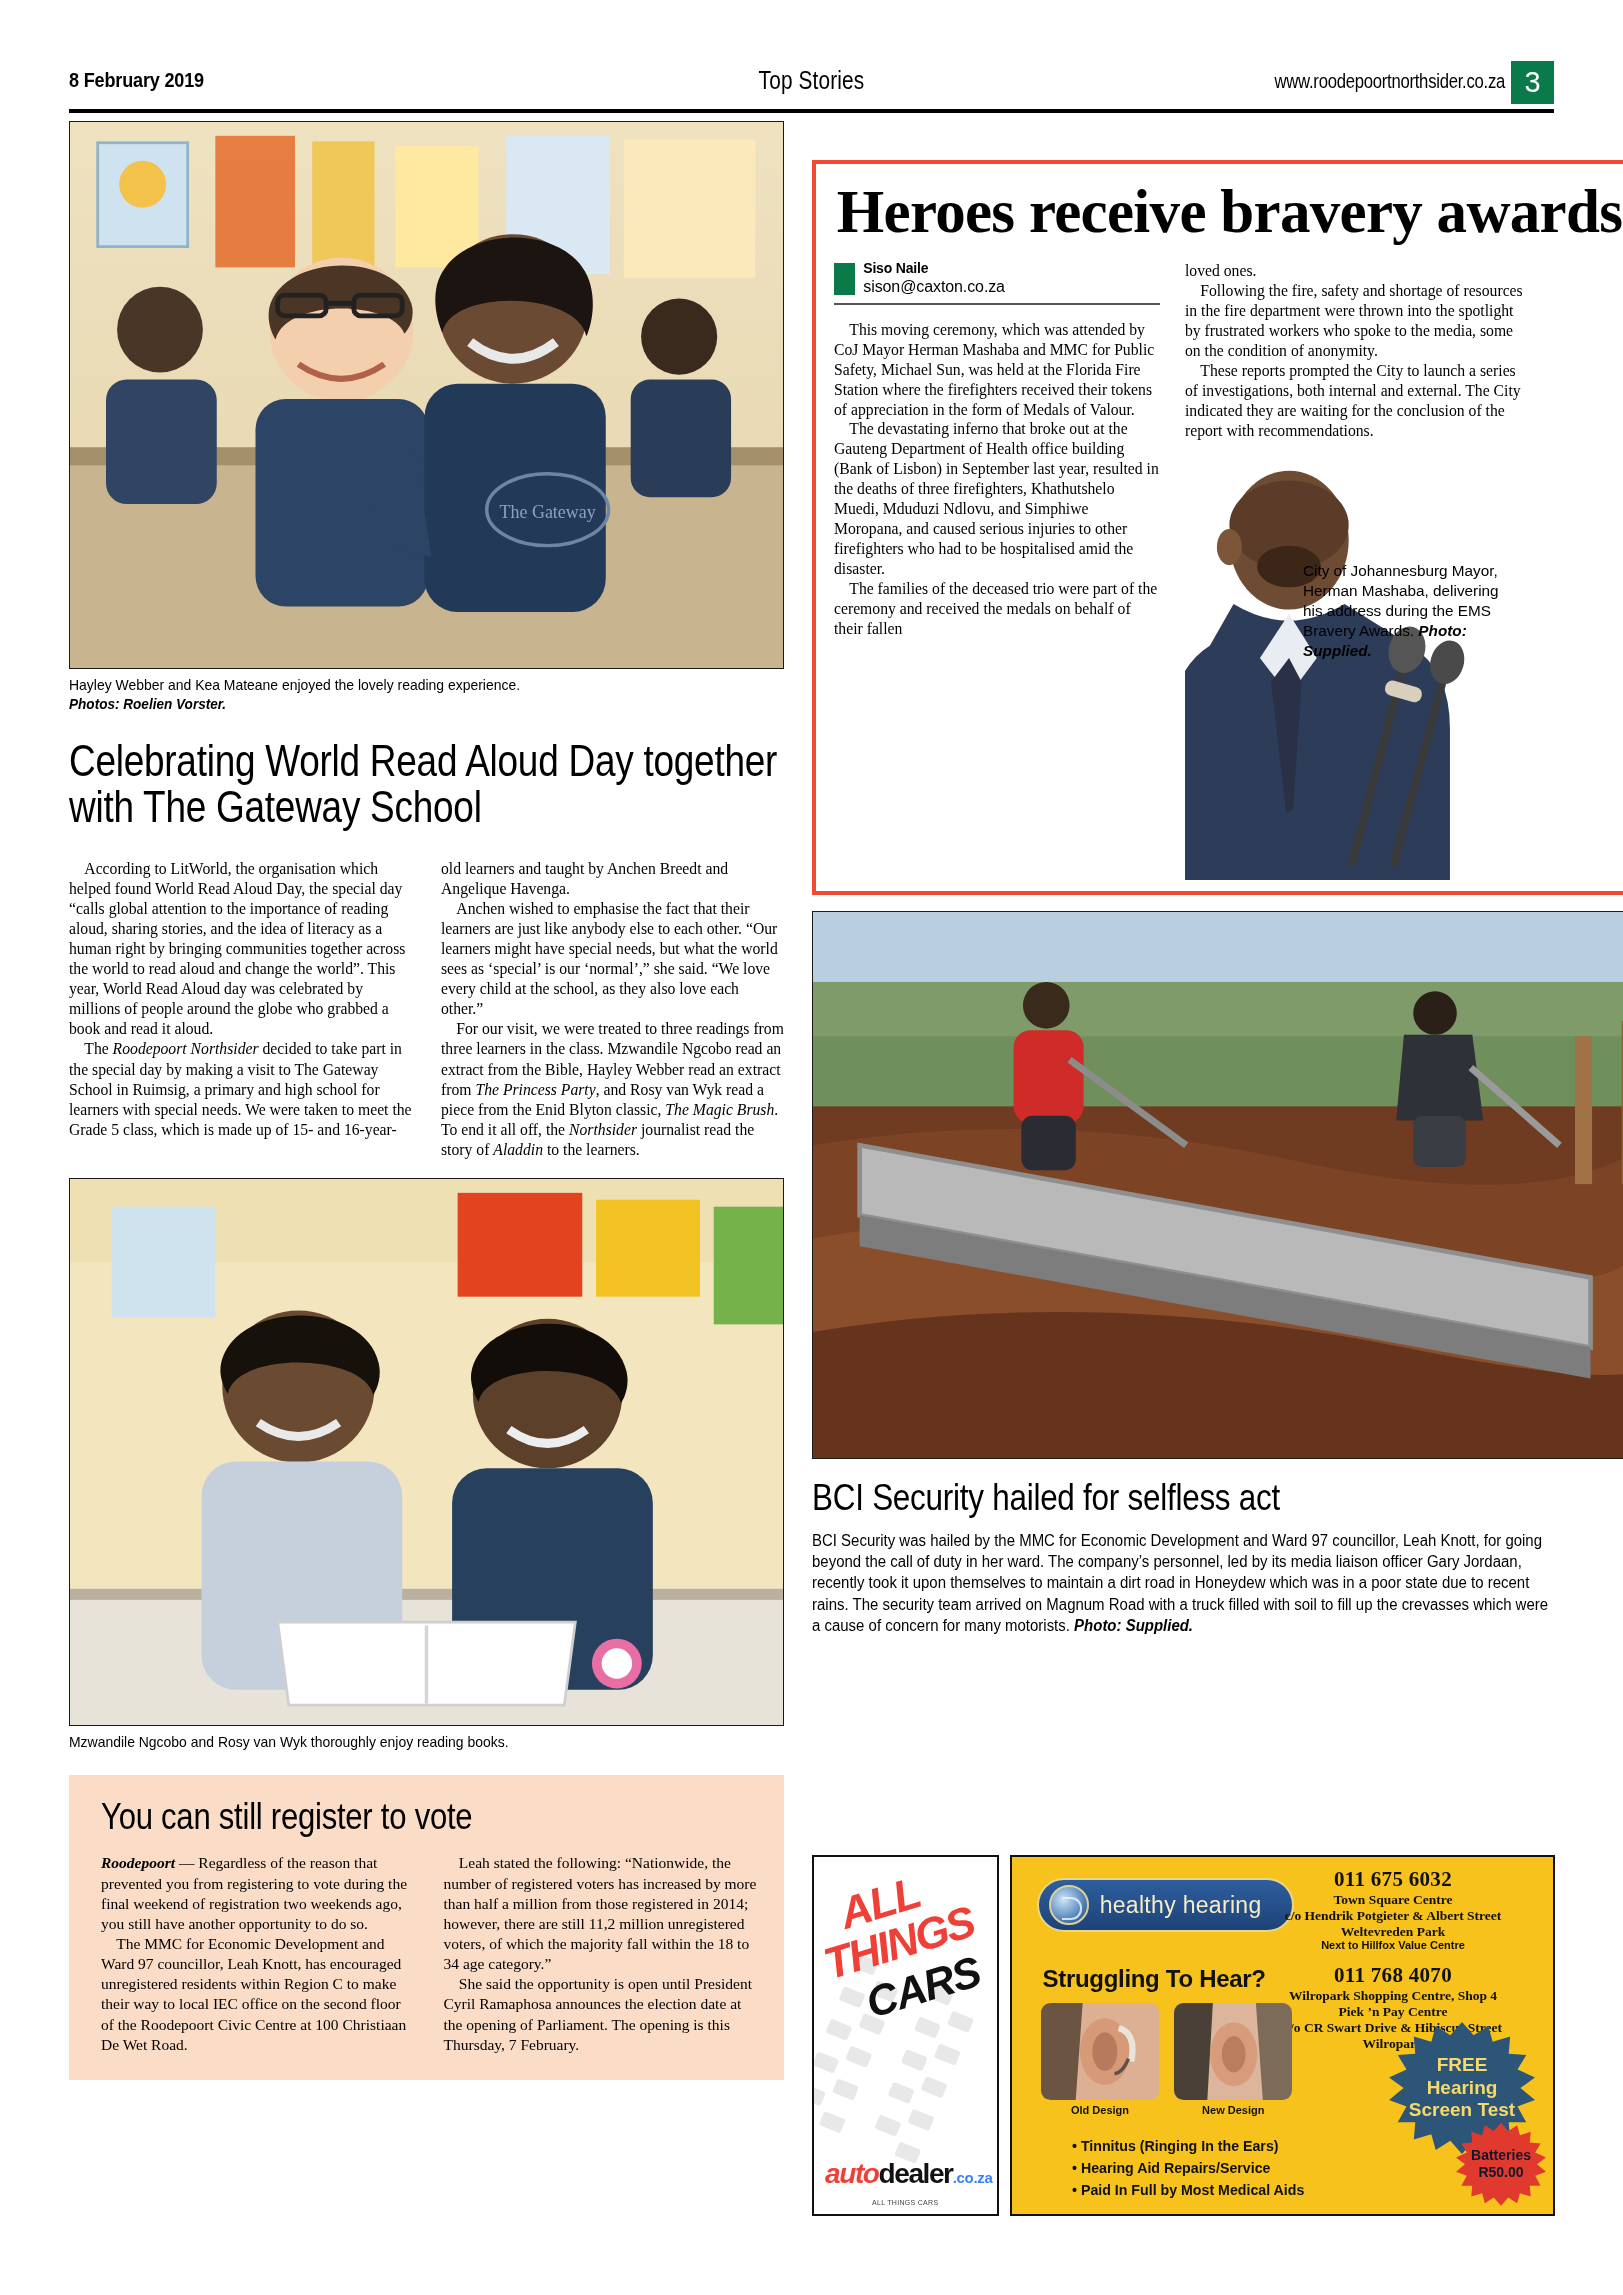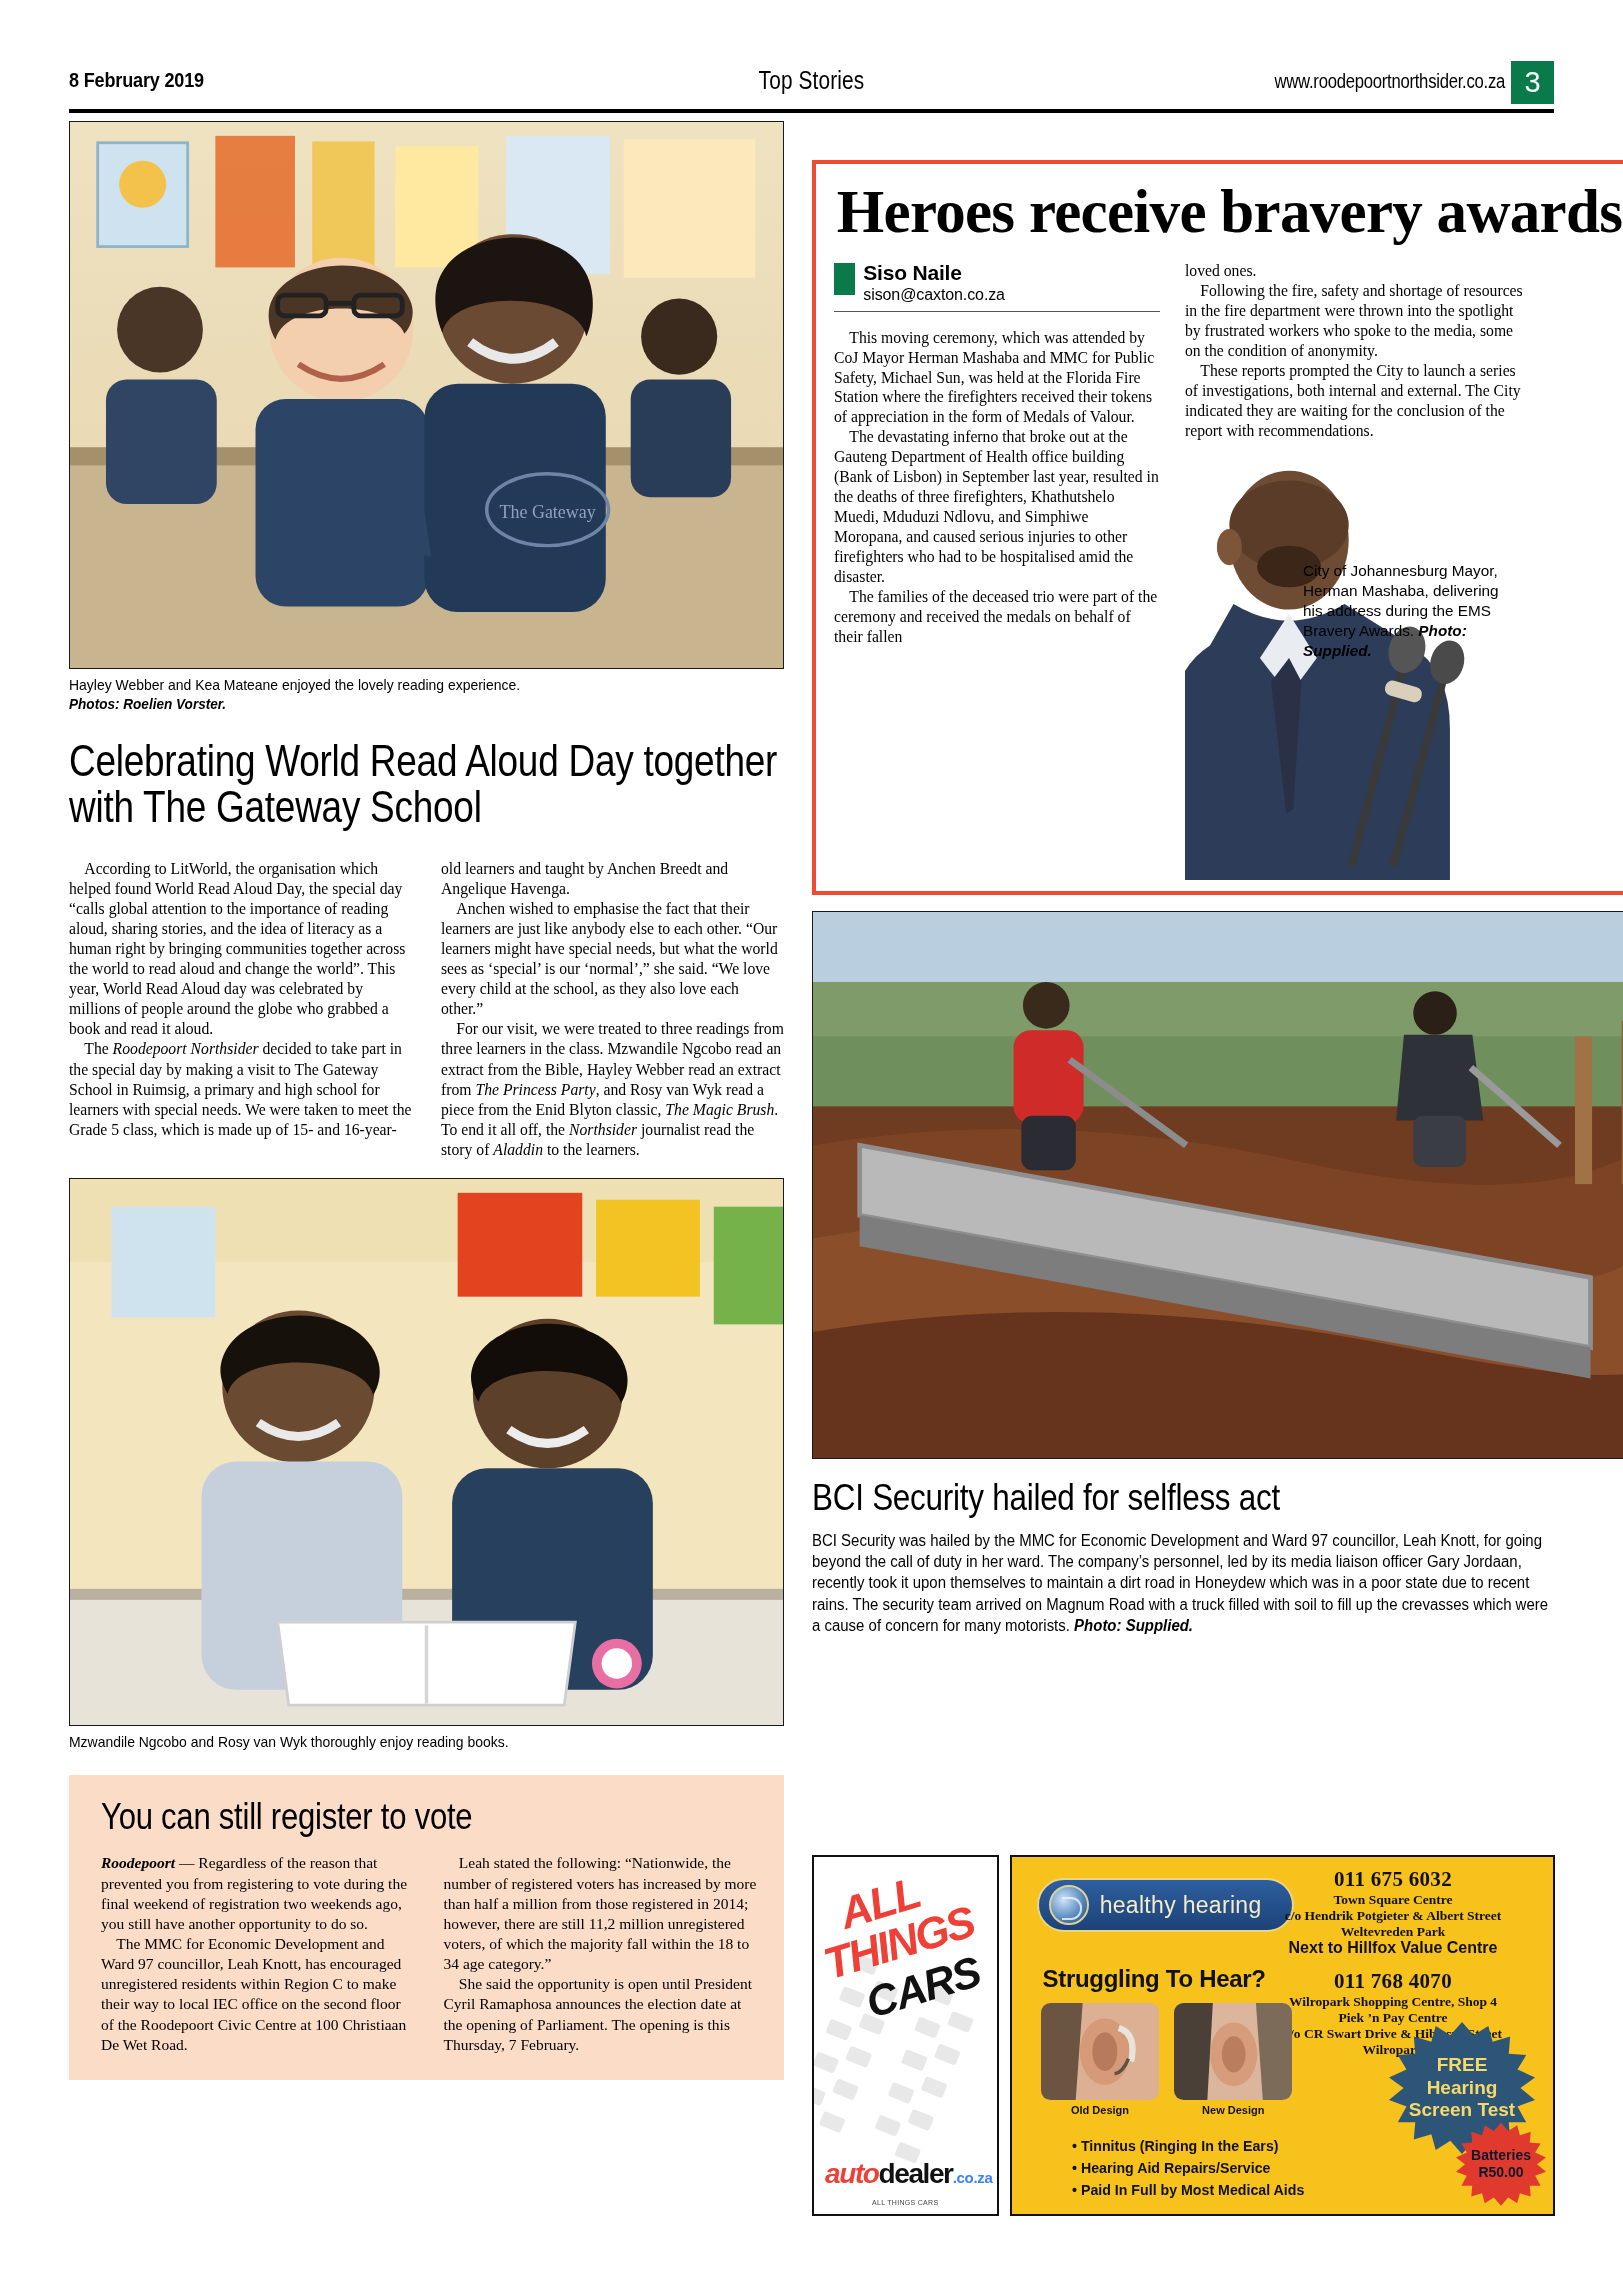--- a/index.html
+++ b/index.html
@@ -107,21 +107,21 @@
     letter-spacing:-0.7px; margin:2.8px 0 0 2.8px;
   }
   .hero-cols {
     display:flex; gap:25px; margin-top:19.4px;
   }
   .hero-colL { width:326px; }
   .hero-colR { width:347px; position:relative; }
 
   .byline { display:flex; align-items:flex-start; gap:8.3px; }
   .byline-sq { width:21px; height:32px; background:#0a7a4b; flex:0 0 auto; margin-top:1.4px; }
-  .byline-name { font-size:21px; font-weight:bold; line-height:1.12; letter-spacing:-0.2px; }
+  .byline-name { font-size:14px; font-weight:bold; line-height:1.12; letter-spacing:-0.2px; }
   .byline-mail { font-size:16px; line-height:1.2; letter-spacing:-0.1px; }
   .byline-rule { height:1.4px; background:#555; margin:7px 0 15.3px 0; }
 
   .hero-text {
     font-family:"Liberation Serif", serif;
     font-size:15.7px; line-height:1.27;
   }
   .hero-text p { margin:0; text-indent:15.3px; }
   .hero-text p.lead { text-indent:0; font-weight:bold; font-size:16px; line-height:1.26; }
   .hero-text p.lead i { font-style:italic; }
@@ -212,21 +212,21 @@
   .ear-img { width:118px; height:97px; border-radius:9.7px; overflow:hidden; position:relative;
              background:#d8a98c; }
   .ear-lbl { text-align:center; font-size:11px; font-weight:bold; margin-top:4.2px; color:#111; }
   .hh-bullets { position:absolute; left:60px; top:278px; font-size:14.2px; font-weight:bold;
                 line-height:1.55; color:#111; }
   .hh-bullets div::before { content:"• "; }
   .hh-contact { position:absolute; right:11px; top:9.7px; width:298px; text-align:center;
                 font-family:"Liberation Serif", serif; color:#111; }
   .hh-phone { font-size:21px; font-weight:bold; letter-spacing:0.3px; }
   .hh-addr { font-size:13.5px; font-weight:bold; line-height:1.18; }
-  .hh-addr.sans { font-family:"Liberation Sans", sans-serif; font-size:16px; }
+  .hh-addr.sans { font-family:"Liberation Sans", sans-serif; font-size:11px; }
   .hh-gap { height:11px; }
   .starburst {
     position:absolute; right:18px; top:165px; width:146px; height:132px;
     background:#2c5578; color:#f5d96a; display:flex; flex-direction:column;
     align-items:center; justify-content:center; text-align:center; line-height:1.18;
     font-weight:bold; font-size:19px;
     clip-path:polygon(50% 0%,58% 10%,68% 3%,71% 15%,83% 11%,82% 24%,94% 25%,88% 36%,100% 42%,
       90% 50%,100% 59%,88% 64%,94% 76%,82% 76%,83% 89%,71% 85%,68% 97%,58% 90%,50% 100%,
       42% 90%,32% 97%,29% 85%,17% 89%,18% 76%,6% 76%,12% 64%,0% 59%,10% 50%,0% 42%,12% 36%,
       6% 25%,18% 24%,17% 11%,29% 15%,32% 3%,42% 10%);

